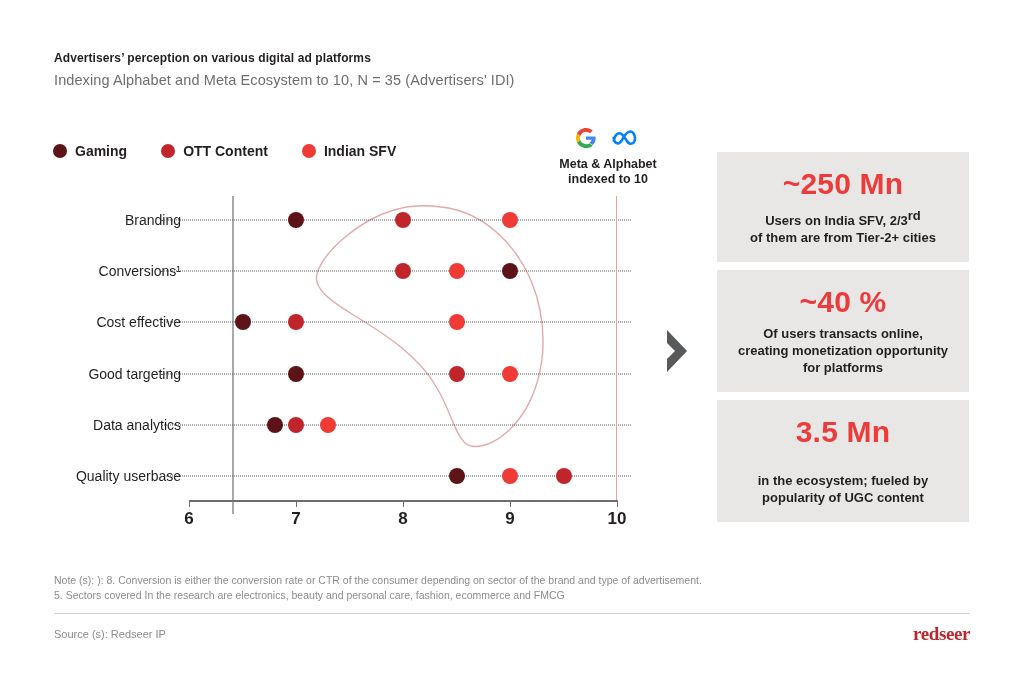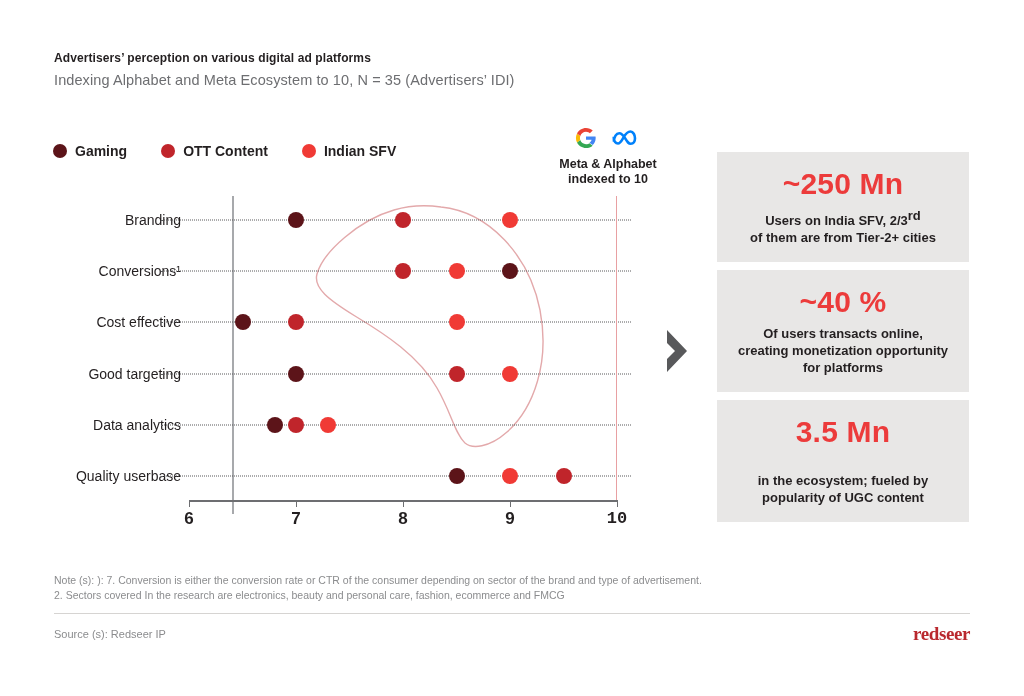--- a/index.html
+++ b/index.html
@@ -188,21 +188,21 @@
     <div id="xticks">
         <div class="tick" style="left: 189px;"></div>
         <div class="xtick-label" style="left: 189px;">6</div>
         <div class="tick" style="left: 296px;"></div>
         <div class="xtick-label" style="left: 296px;">7</div>
         <div class="tick" style="left: 403px;"></div>
         <div class="xtick-label" style="left: 403px;">8</div>
         <div class="tick" style="left: 510px;"></div>
         <div class="xtick-label" style="left: 510px;">9</div>
         <div class="tick" style="left: 617px;"></div>
-        <div class="xtick-label" style="left: 617px; font-family: Liberation Mono, monospace;">10</div>
+        <div class="xtick-label" style="left: 617px;">10</div>
       </div>
   </div>
 
   <div class="arrow">
     <svg width="30" height="46" viewBox="0 0 30 46">
       <path d="M5 2 L25 23 L5 44 L5 31 L13 23 L5 15 Z" fill="#58595b"></path>
     </svg>
   </div>
 
   <div class="cards">
@@ -223,20 +223,20 @@
     <div class="card">
       <div class="card-value">3.5 Mn</div>
       <div class="card-desc">
         <br>
         <span>in the ecosystem; fueled by popularity of UGC content</span>
       </div>
     </div>
   </div>
 
   <div class="notes">
-    <div>Note (s): ): 7. Conversion is either the conversion rate or CTR of the consumer depending on sector of the brand and type of advertisement.</div>
-    <div>2. Sectors covered In the research are electronics, beauty and personal care, fashion, ecommerce and FMCG</div>
+    <div>Note (s): ): 8. Conversion is either the conversion rate or CTR of the consumer depending on sector of the brand and type of advertisement.</div>
+    <div>5. Sectors covered In the research are electronics, beauty and personal care, fashion, ecommerce and FMCG</div>
   </div>
   <div class="rule"></div>
   <div class="source">Source (s): Redseer IP</div>
   <div class="redseer">redseer</div>
 
 </div>
 
 </body></html>

